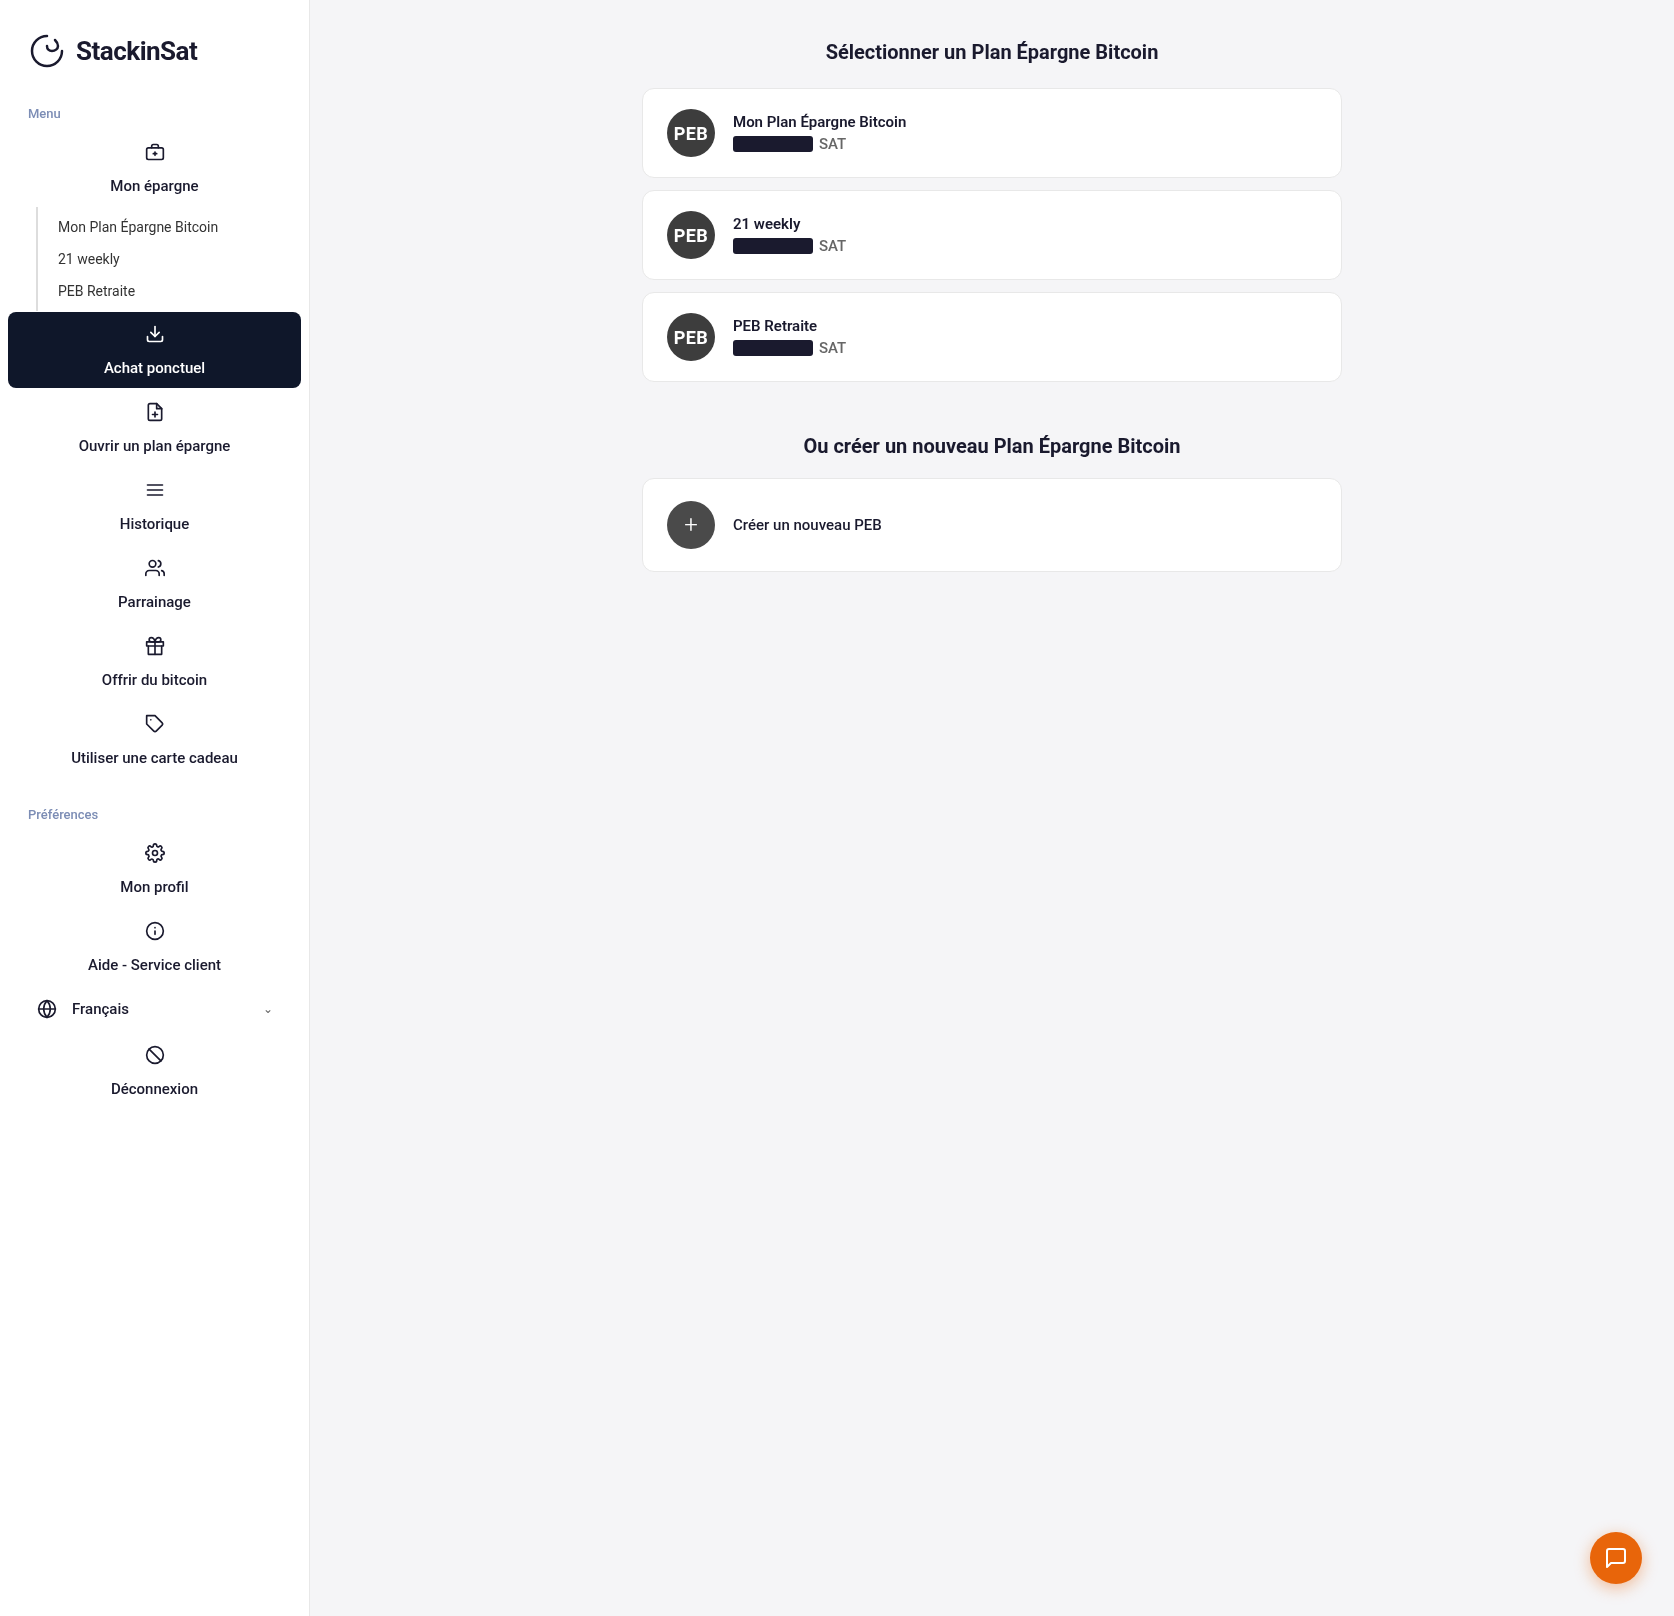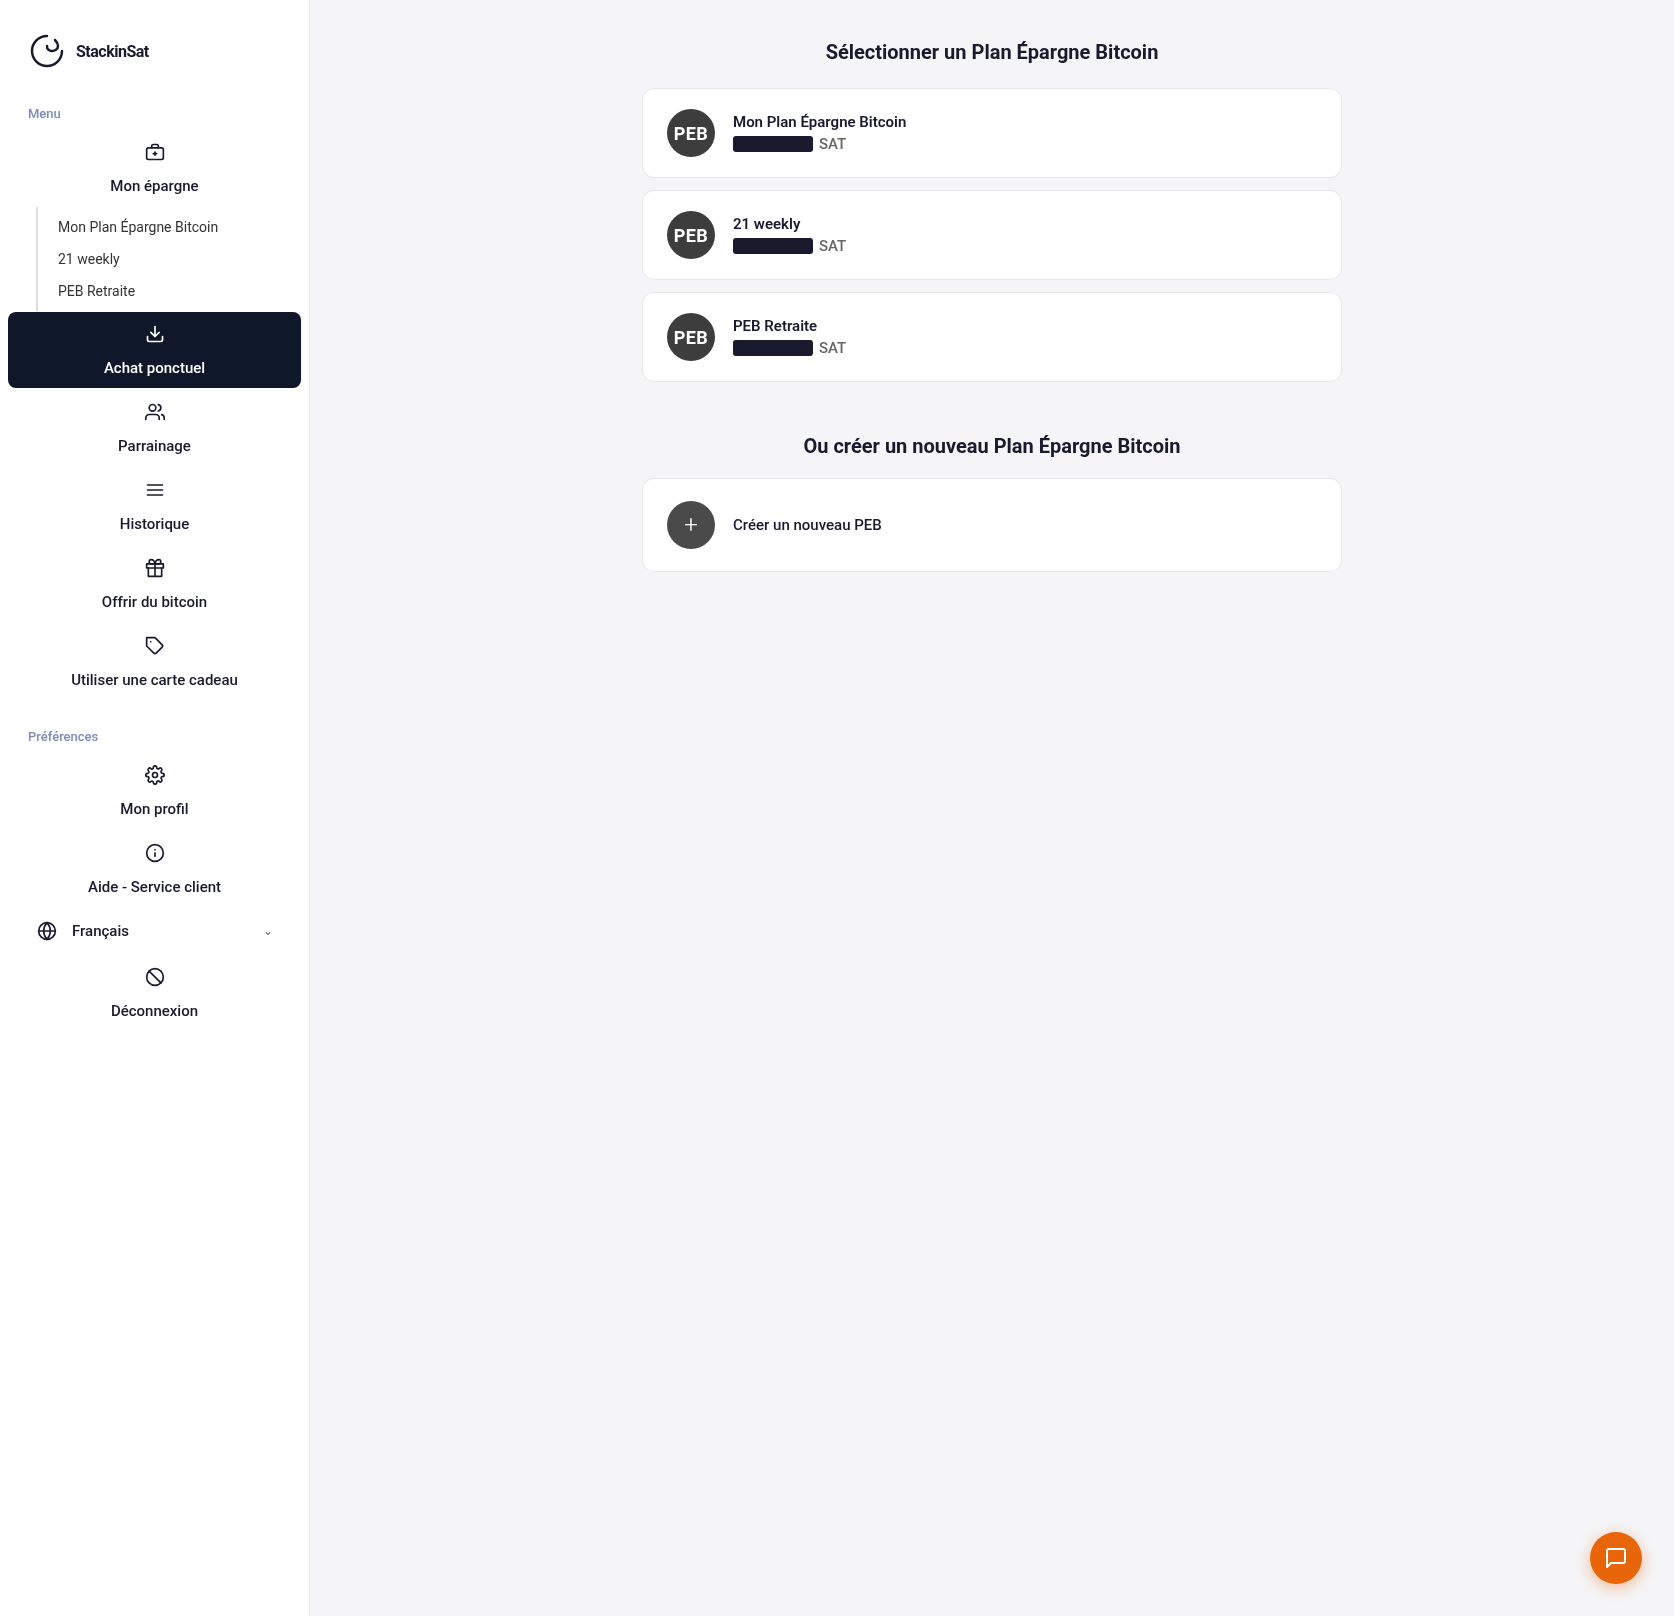--- a/index.html
+++ b/index.html
@@ -30,21 +30,21 @@
       align-items: center;
       gap: 10px;
     }
 
     .logo-icon {
       width: 38px;
       height: 38px;
     }
 
     .logo-text {
-      font-size: 16px;
+      font-size: 26px;
       font-weight: 700;
       color: #1a1a2e;
       letter-spacing: -0.5px;
     }
 
     .section-label {
       font-size: 13px;
       color: #7c8db5;
       font-weight: 500;
       padding: 0 28px;
@@ -294,42 +294,53 @@
     <span class="nav-icon">
       <svg width="20" height="20" viewBox="0 0 24 24" fill="none" stroke="currentColor" stroke-width="2" stroke-linecap="round" stroke-linejoin="round">
         <path d="M21 15v4a2 2 0 0 1-2 2H5a2 2 0 0 1-2-2v-4"></path>
         <polyline points="7 10 12 15 17 10"></polyline>
         <line x1="12" y1="15" x2="12" y2="3"></line>
       </svg>
     </span>
     <span>Achat ponctuel</span>
   </div>
 
+  <div class="nav-item">
+    <span class="nav-icon">
+      <svg width="20" height="20" viewBox="0 0 24 24" fill="none" stroke="currentColor" stroke-width="2" stroke-linecap="round" stroke-linejoin="round">
+        <path d="M14 2H6a2 2 0 0 0-2 2v16a2 2 0 0 0 2 2h12a2 2 0 0 0 2-2V8z"></path>
+        <polyline points="14 2 14 8 20 8"></polyline>
+        <line x1="12" y1="18" x2="12" y2="12"></line>
+        <line x1="9" y1="15" x2="15" y2="15"></line>
+      </svg>
+    </span>
+    <span>Ouvrir un plan épargne</span>
+  </div>
+
+  <div class="nav-item">
+    <span class="nav-icon">
+      <svg width="20" height="20" viewBox="0 0 24 24" fill="none" stroke="currentColor" stroke-width="2" stroke-linecap="round" stroke-linejoin="round">
+        <line x1="3" y1="6" x2="21" y2="6"></line>
+        <line x1="3" y1="12" x2="21" y2="12"></line>
+        <line x1="3" y1="18" x2="21" y2="18"></line>
+      </svg>
+    </span>
+    <span>Historique</span>
+  </div>
 
   <div class="nav-item">
     <span class="nav-icon">
       <svg width="20" height="20" viewBox="0 0 24 24" fill="none" stroke="currentColor" stroke-width="2" stroke-linecap="round" stroke-linejoin="round">
         <path d="M17 21v-2a4 4 0 0 0-4-4H5a4 4 0 0 0-4 4v2"></path>
         <circle cx="9" cy="7" r="4"></circle>
         <path d="M23 21v-2a4 4 0 0 0-3-3.87"></path>
         <path d="M16 3.13a4 4 0 0 1 0 7.75"></path>
       </svg>
     </span>
     <span>Parrainage</span>
-  </div>
-
-  <div class="nav-item">
-    <span class="nav-icon">
-      <svg width="20" height="20" viewBox="0 0 24 24" fill="none" stroke="currentColor" stroke-width="2" stroke-linecap="round" stroke-linejoin="round">
-        <line x1="3" y1="6" x2="21" y2="6"></line>
-        <line x1="3" y1="12" x2="21" y2="12"></line>
-        <line x1="3" y1="18" x2="21" y2="18"></line>
-      </svg>
-    </span>
-    <span>Historique</span>
   </div>
 
   <div class="nav-item">
     <span class="nav-icon">
       <svg width="20" height="20" viewBox="0 0 24 24" fill="none" stroke="currentColor" stroke-width="2" stroke-linecap="round" stroke-linejoin="round">
         <polyline points="20 12 20 22 4 22 4 12"></polyline>
         <rect x="2" y="7" width="20" height="5"></rect>
         <line x1="12" y1="22" x2="12" y2="7"></line>
         <path d="M12 7H7.5a2.5 2.5 0 0 1 0-5C11 2 12 7 12 7z"></path>
         <path d="M12 7h4.5a2.5 2.5 0 0 0 0-5C13 2 12 7 12 7z"></path>

